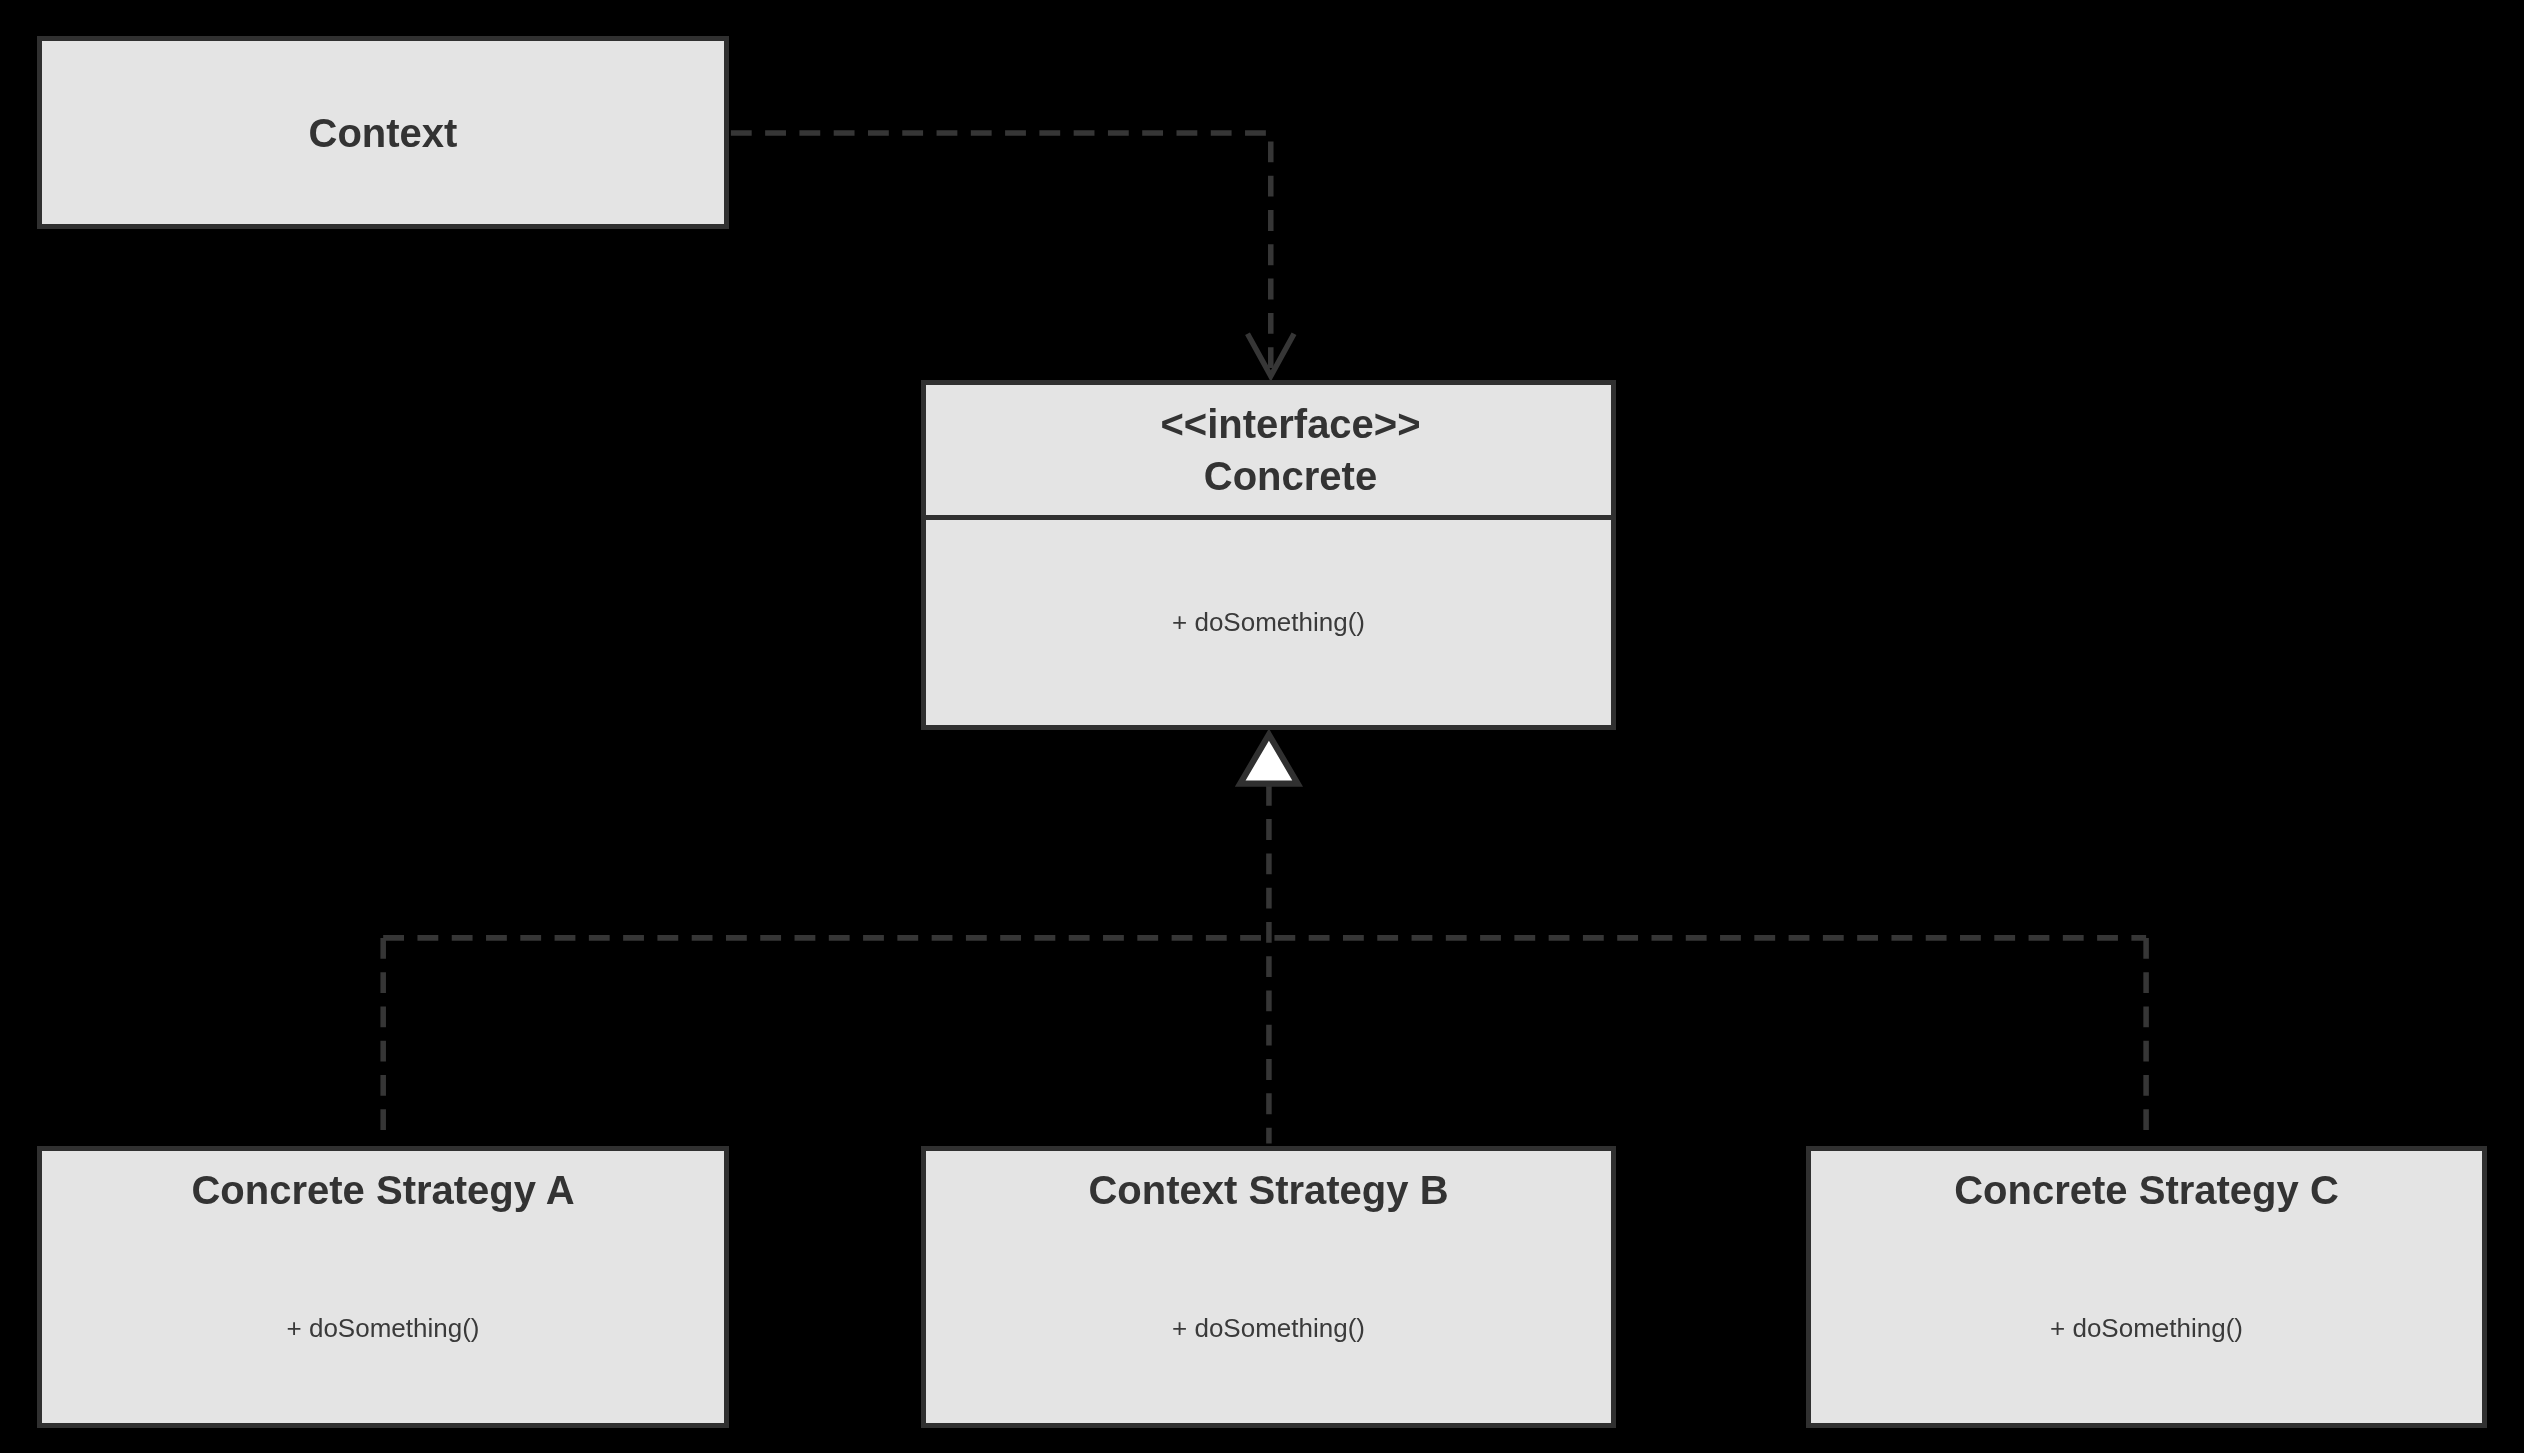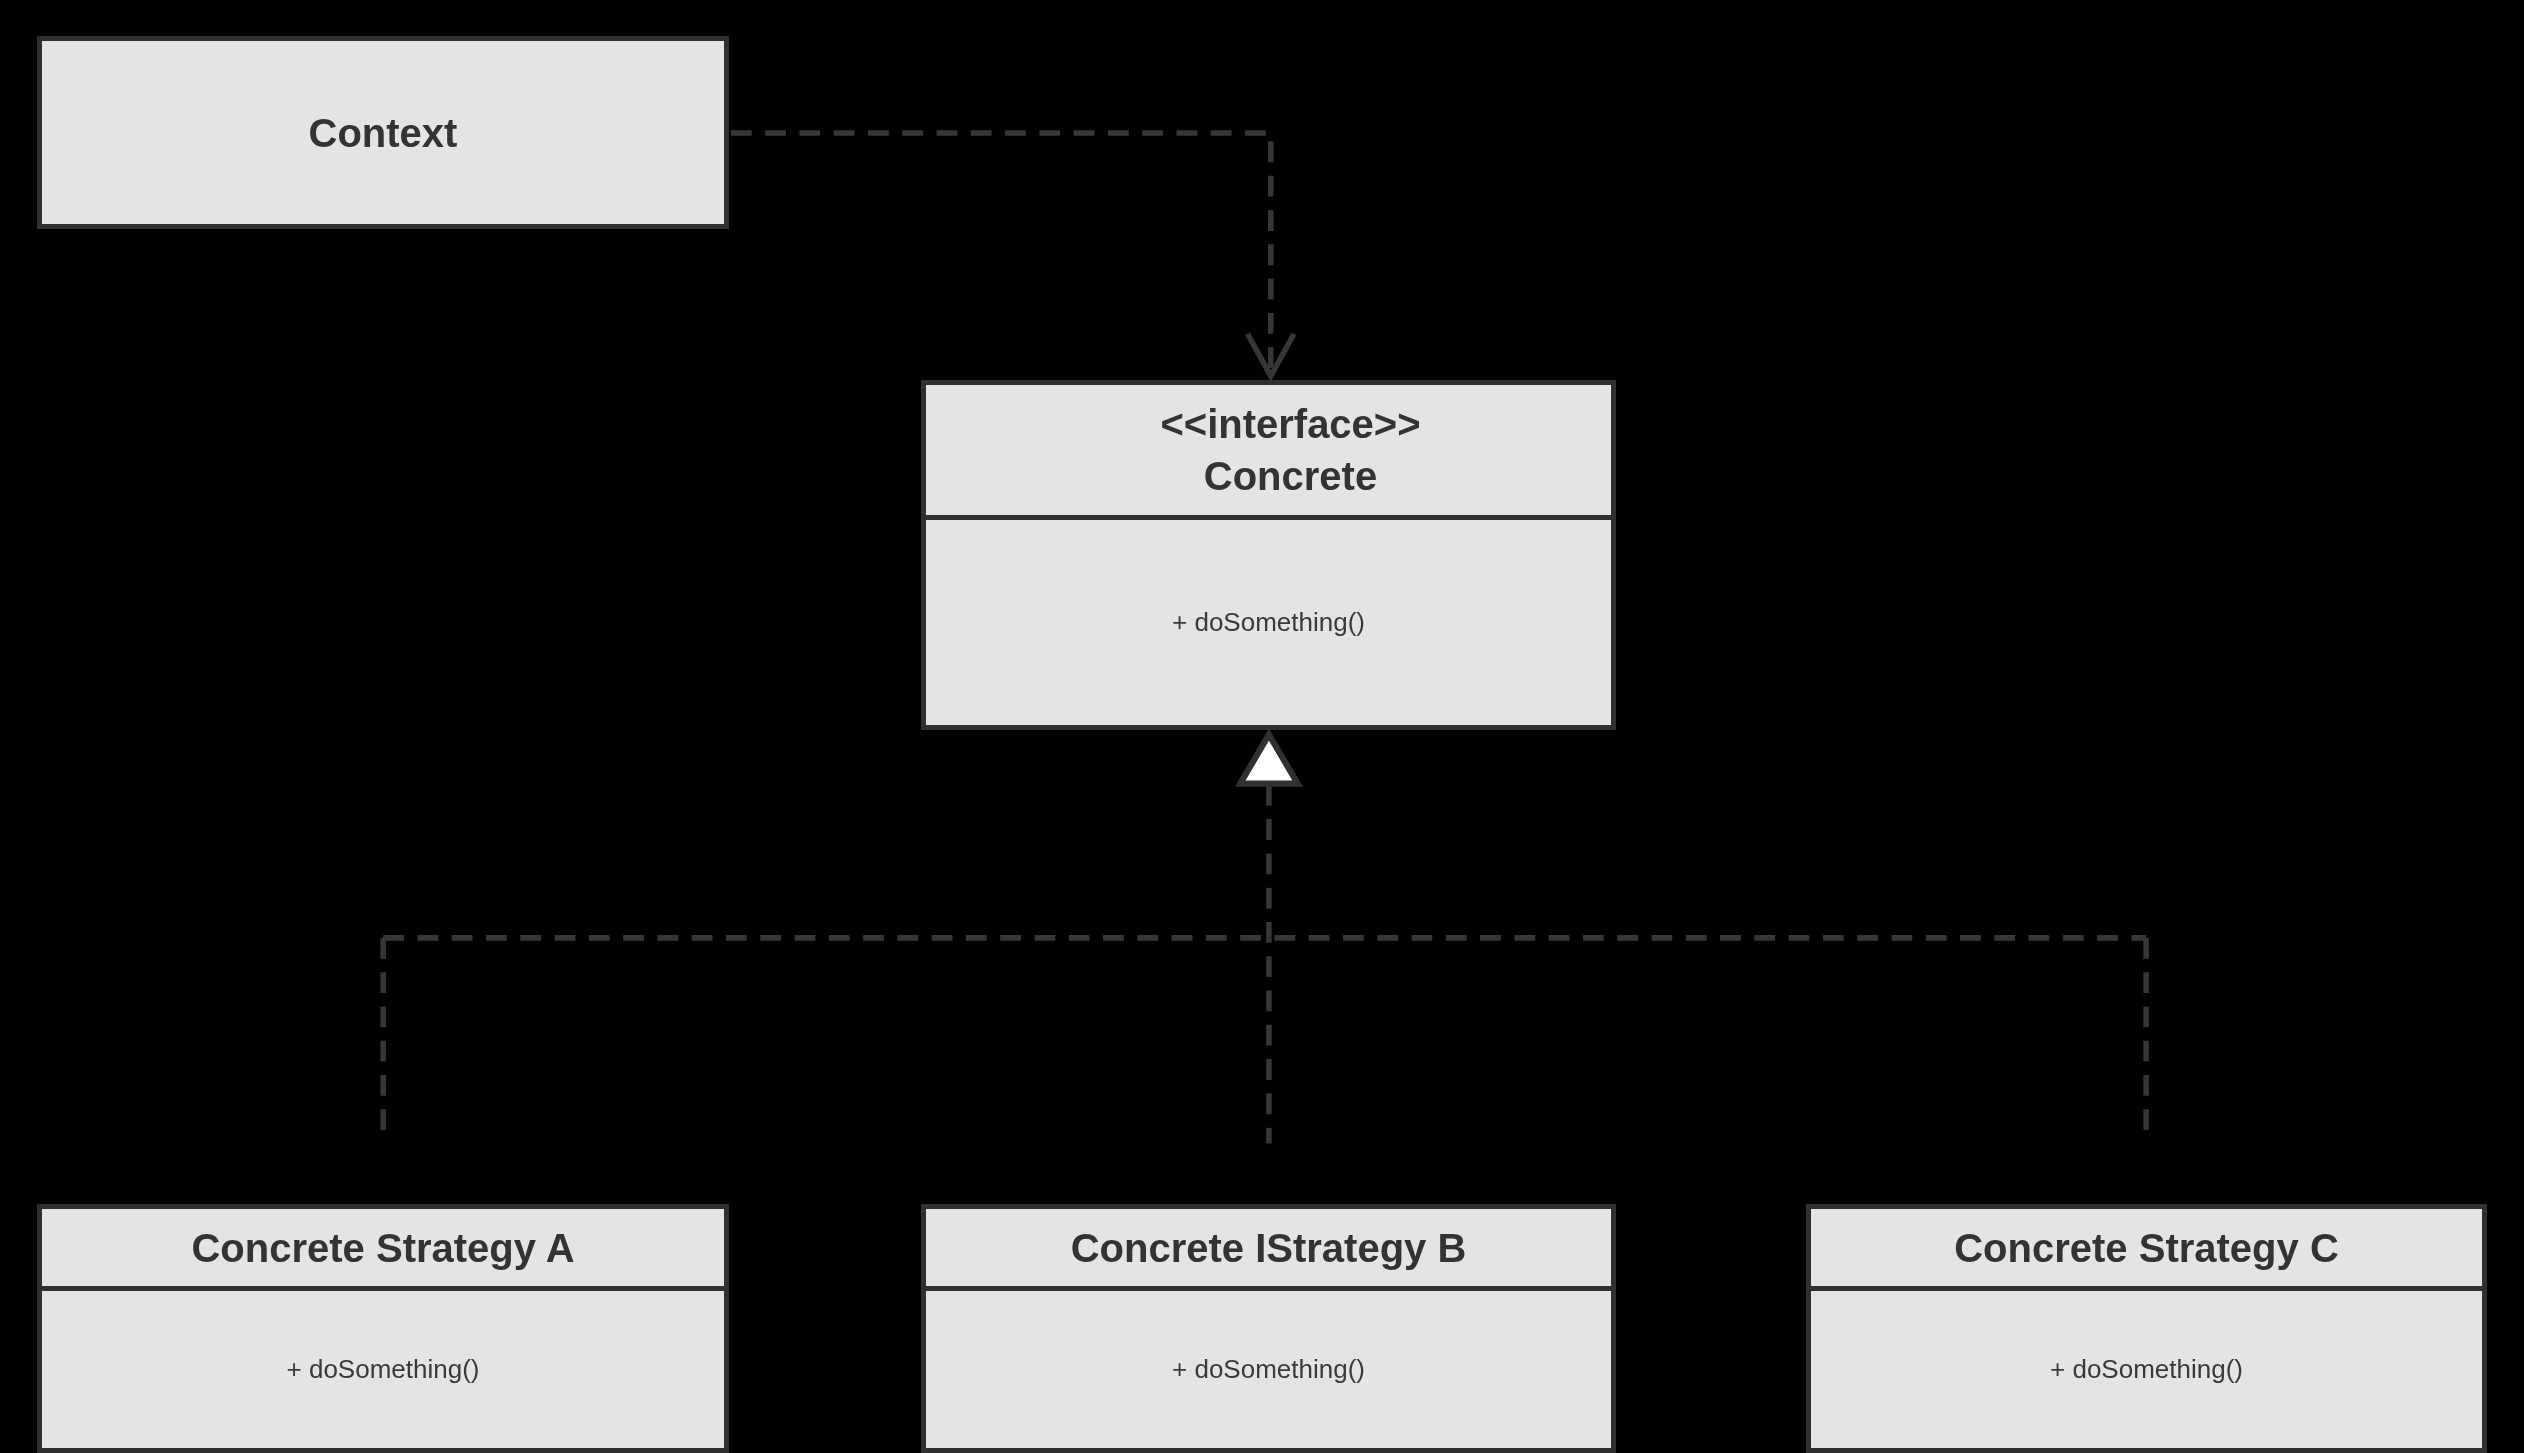--- a/index.html
+++ b/index.html
@@ -57,21 +57,21 @@
     align-items: center;
     justify-content: center;
     font-size: 26px;
     color: #3a3a3a;
     text-align: center;
   }
   
   .box-context   { left: 37px;   top: 36px;   width: 692px; height: 193px; }
   .box-istrategy { left: 921px; top: 380px;  width: 695px; height: 350px; }
   .box-istrategy .uml-title { height: 130px; margin-left: 44px; }
-  .box-strategy  { top: 1204px; height: 249px; }
+  .box-strategy  { top: 1146px; height: 282px; align-items: center; }
   .box-strategy .uml-title { height: 77px; }
   .box-strategy-a { left: 37px;   width: 692px; }
   .box-strategy-b { left: 921px; width: 695px; }
   .box-strategy-c { left: 1806px; width: 681px; }
 </style>
 </head>
 <body>
 
 <div class="canvas">
 
@@ -113,21 +113,21 @@
       <span>Concrete Strategy A</span>
     </div>
     <div class="uml-divider"></div>
     <div class="uml-body">
       <span>+ doSomething()</span>
     </div>
   </div>
 
   <div class="uml-box box-strategy box-strategy-b">
     <div class="uml-title">
-      <span>Concrete IStrategy B</span>
+      <span>Context Strategy B</span>
     </div>
     <div class="uml-divider"></div>
     <div class="uml-body">
       <span>+ doSomething()</span>
     </div>
   </div>
 
   <div class="uml-box box-strategy box-strategy-c">
     <div class="uml-title">
       <span>Concrete Strategy C</span>

